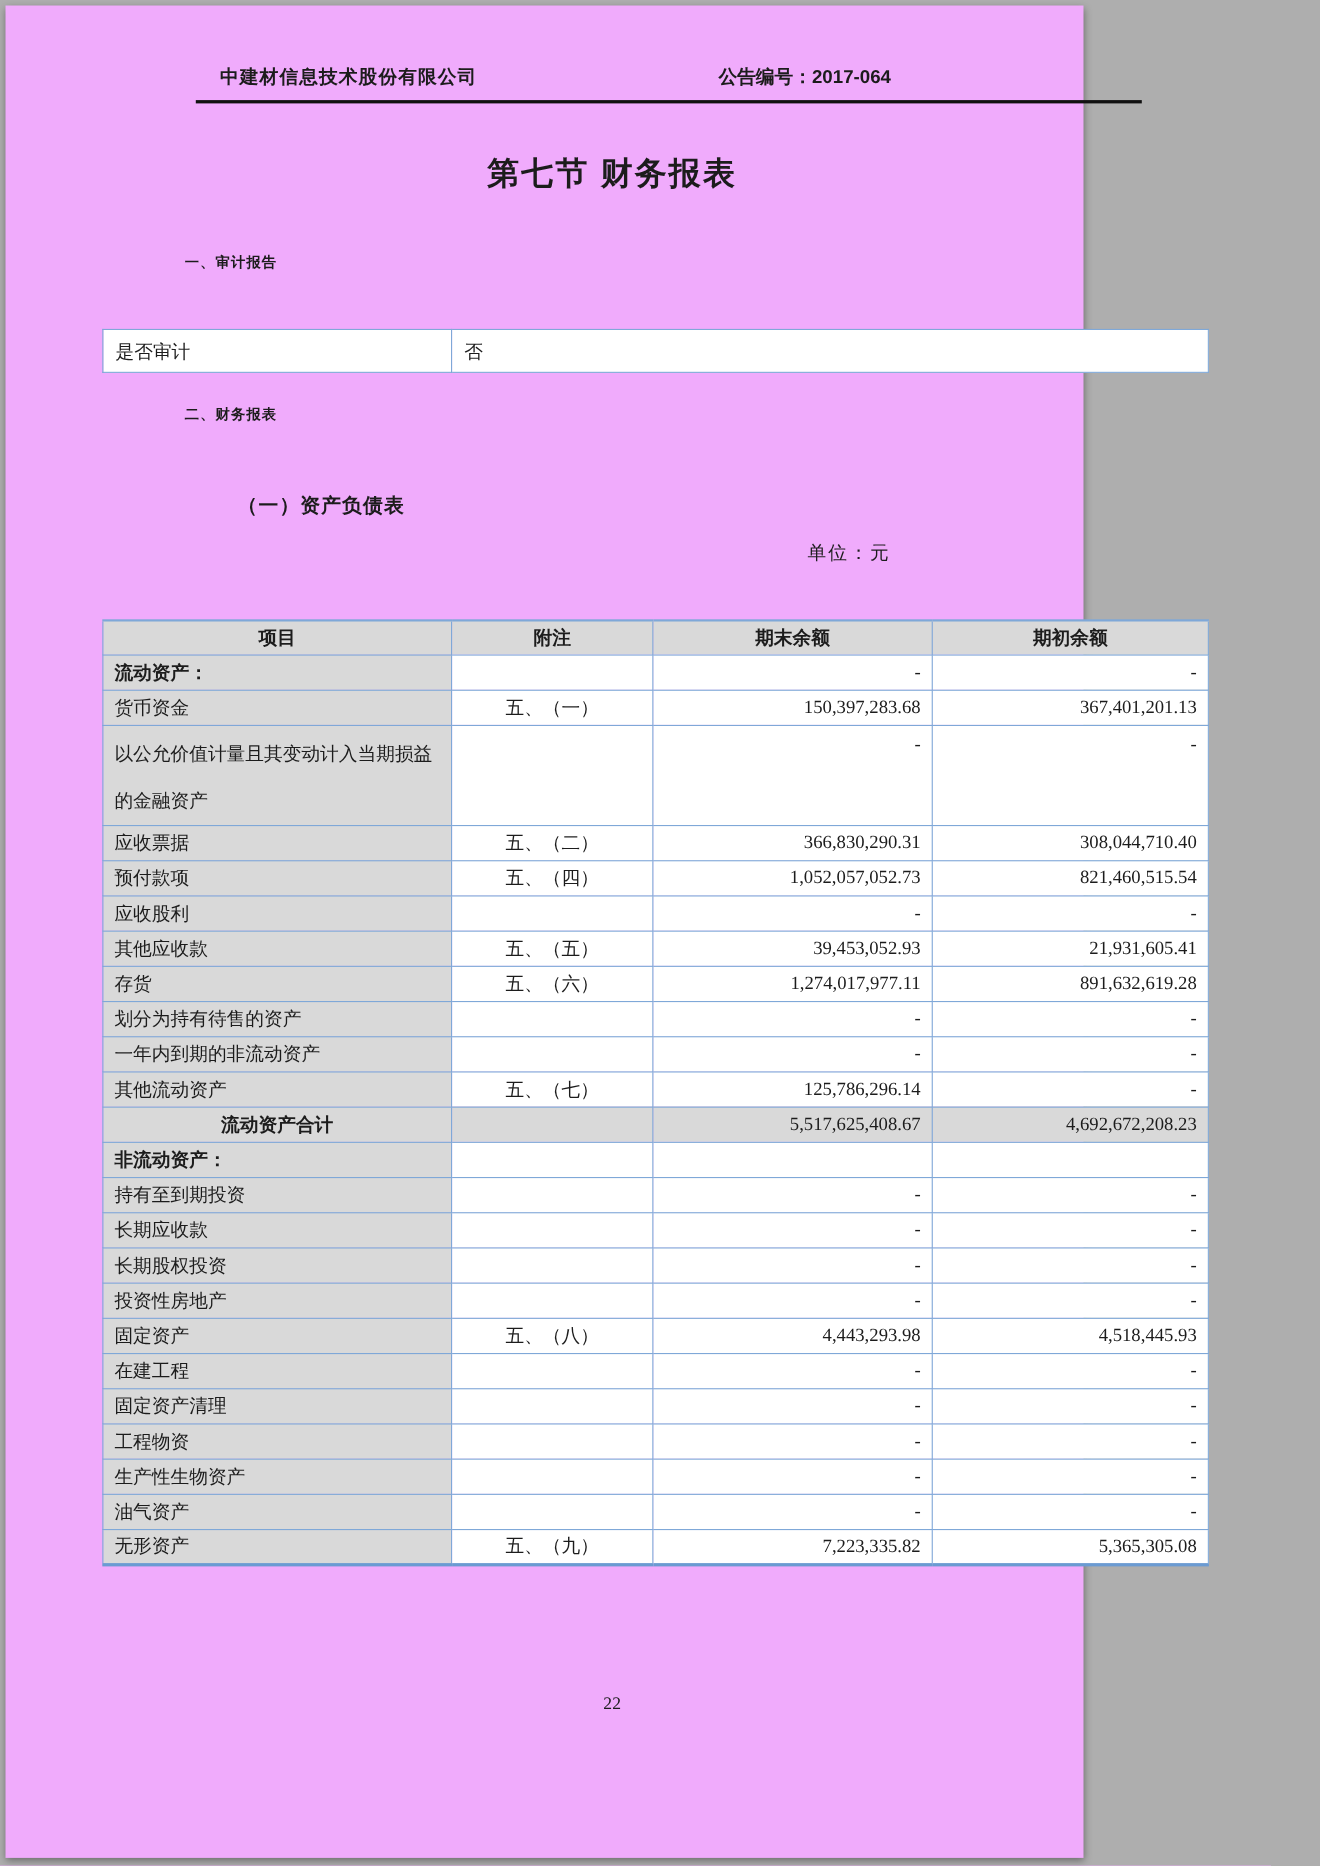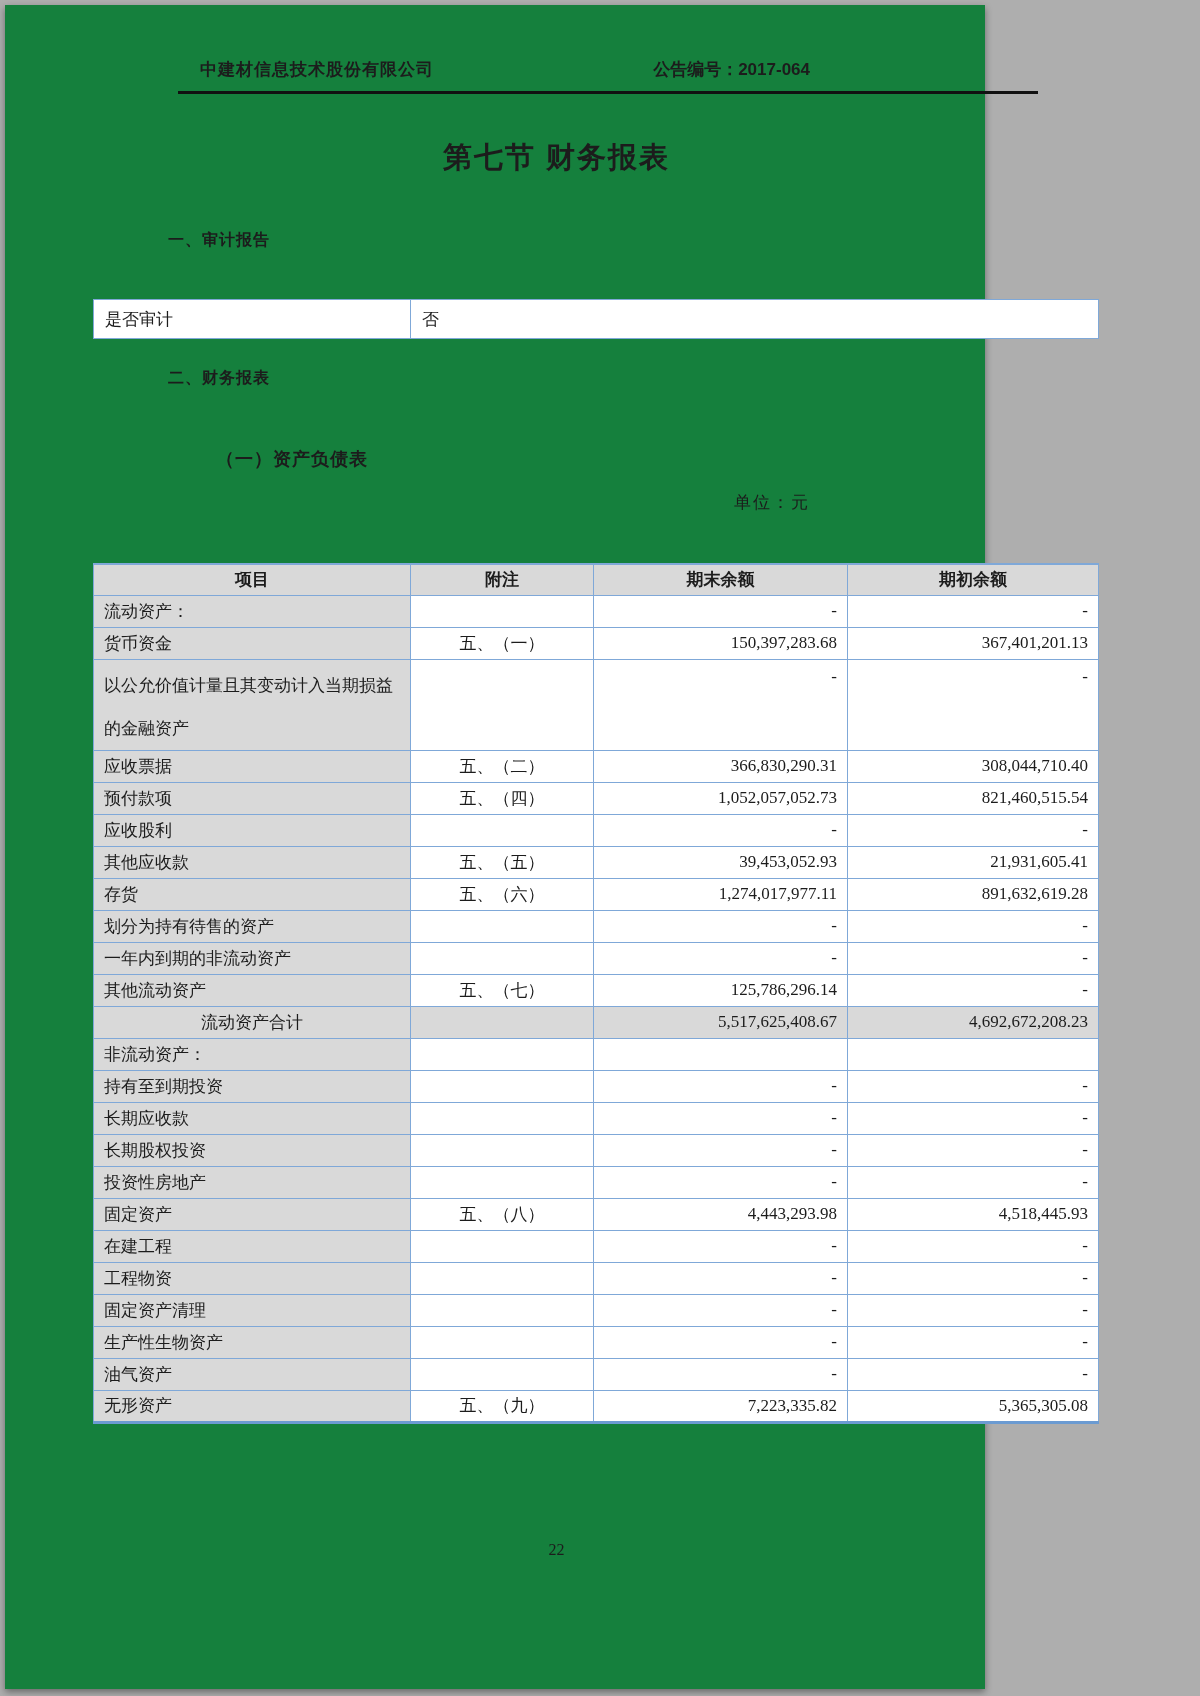--- a/index.html
+++ b/index.html
@@ -11,21 +11,21 @@
   *{margin:0;padding:0;box-sizing:border-box;}
   body{
     width:1200px;height:1696px;
     background:#aeaeae;
     font-family:"Liberation Serif","DejaVu Serif",serif;
     color:var(--ink);
     overflow:hidden;
   }
   .sheet{
     position:absolute;left:5px;top:5px;width:980px;height:1684px;
-    background:#15803d;
+    background:#f0abfc;
     box-shadow:0 3px 7px rgba(0,0,0,.4);
   }
   .company{
     position:absolute;left:195px;top:53px;
     font-family:"Liberation Sans","DejaVu Sans",sans-serif;
     font-weight:600;font-size:17px;letter-spacing:1px;
   }
   .notice{
     position:absolute;right:175px;top:53px;
     font-family:"Liberation Sans","DejaVu Sans",sans-serif;
@@ -37,21 +37,21 @@
   }
   .doc-title{
     position:absolute;left:88px;top:133px;width:927px;
     text-align:center;
     font-family:"Liberation Sans","DejaVu Sans",sans-serif;
     font-weight:700;font-size:29px;letter-spacing:2px;
   }
   .h2{
     position:absolute;left:163px;
     font-family:"Liberation Sans","DejaVu Sans",sans-serif;
-    font-weight:700;font-size:16px;letter-spacing:1px;
+    font-weight:700;font-size:13px;letter-spacing:1px;
   }
   .h2.audit{top:225px;}
   .h2.statements{top:363px;}
   .h3{
     position:absolute;left:171px;top:442px;
     font-family:"Liberation Sans","DejaVu Sans",sans-serif;
     font-weight:700;font-size:18px;letter-spacing:1px;margin-left:40px;
   }
   .unit{
     position:absolute;top:486px;right:175px;
@@ -86,21 +86,21 @@
   }
   .bs-table td.item{
     background:var(--cell-gray);
     padding-left:10px;text-align:left;
   }
   .bs-table td.note{text-align:center;}
   .bs-table td.end,.bs-table td.begin{text-align:right;padding-right:10px;}
   .bs-table tr.cat td.item,
   .bs-table tr.total td.item{
     font-family:"Liberation Sans","DejaVu Sans",sans-serif;
-    font-weight:400;
+    font-weight:700;
     margin-left:48px;
   }
   .bs-table tr.total td{background:var(--cell-gray);}
   .bs-table tr.total td.item{text-align:center;padding-left:0;}
   .bs-table tr.tall td{height:64px;vertical-align:top;}
   .bs-table tr.tall td.item{line-height:43px;padding-top:4px;padding-right:14px;}
   .bs-table tr.tall td.note,
   .bs-table tr.tall td.end,
   .bs-table tr.tall td.begin{padding-top:7px;}
   .bs-table tr:last-child td{border-bottom:3px solid var(--border-blue-dark);}
@@ -263,27 +263,27 @@
           <td class="end">4,443,293.98</td>
           <td class="begin">4,518,445.93</td>
         </tr>
         <tr class="">
           <td class="item">在建工程</td>
           <td class="note"></td>
           <td class="end">-</td>
           <td class="begin">-</td>
         </tr>
         <tr class="">
+          <td class="item">固定资产清理</td>
+          <td class="note"></td>
+          <td class="end">-</td>
+          <td class="begin">-</td>
+        </tr>
+        <tr class="">
           <td class="item">工程物资</td>
-          <td class="note"></td>
-          <td class="end">-</td>
-          <td class="begin">-</td>
-        </tr>
-        <tr class="">
-          <td class="item">固定资产清理</td>
           <td class="note"></td>
           <td class="end">-</td>
           <td class="begin">-</td>
         </tr>
         <tr class="">
           <td class="item">生产性生物资产</td>
           <td class="note"></td>
           <td class="end">-</td>
           <td class="begin">-</td>
         </tr>

